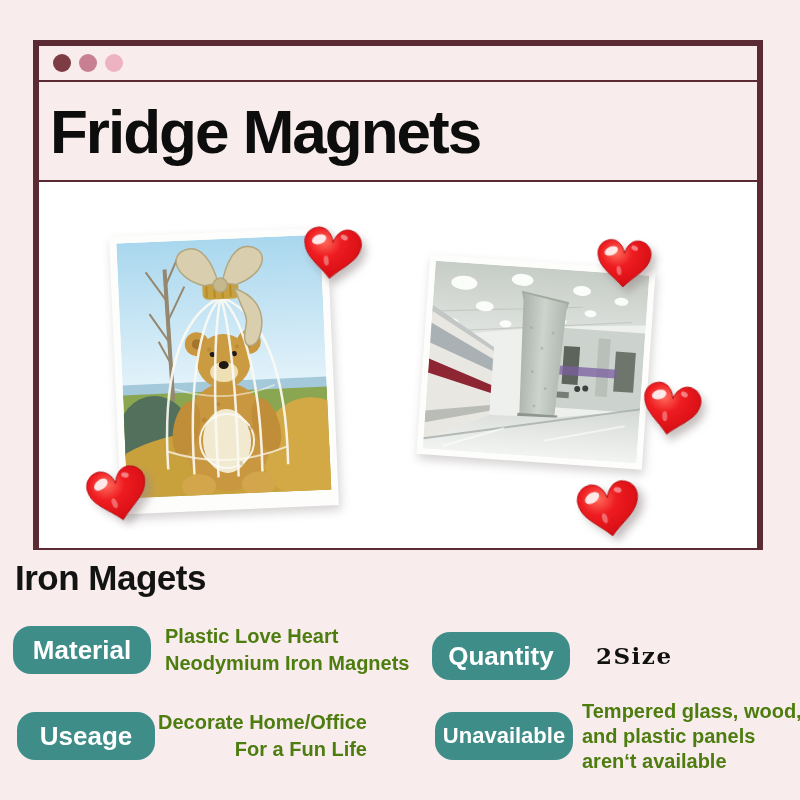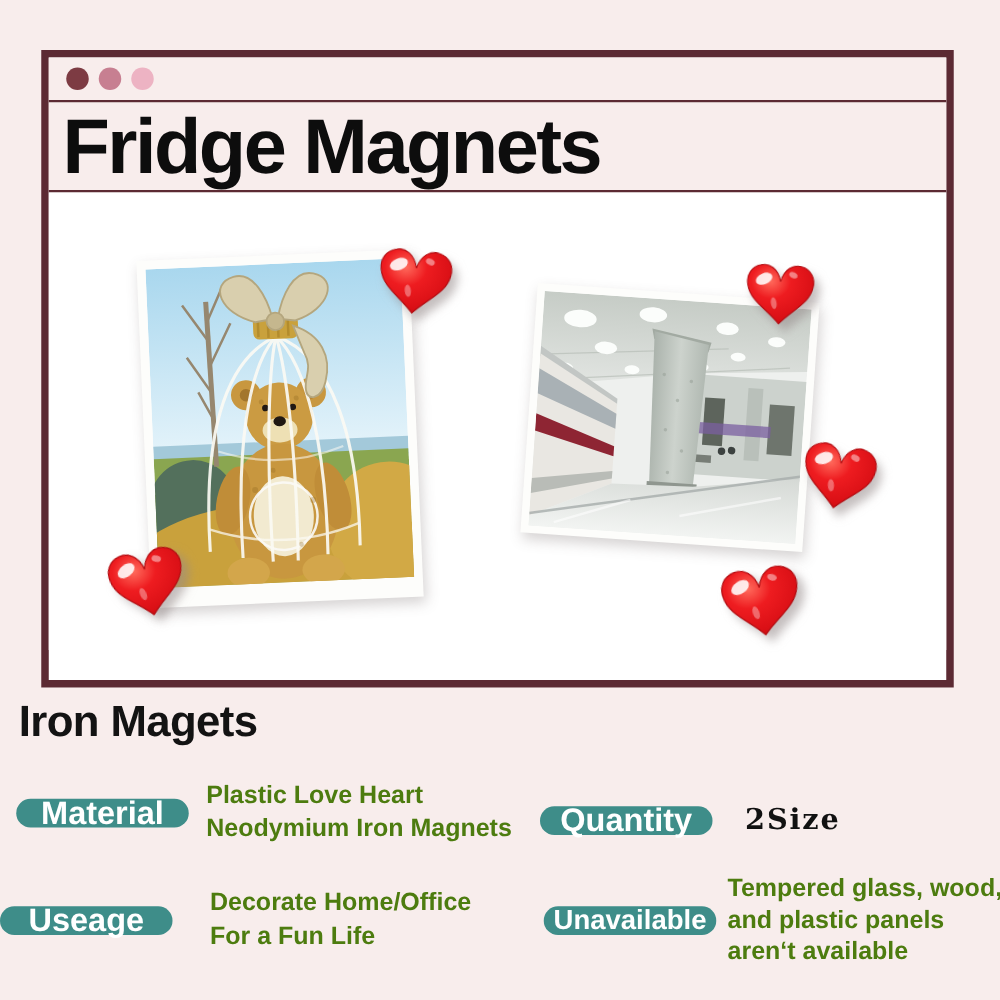--- a/index.html
+++ b/index.html
@@ -9,21 +9,21 @@
 
   
   .window { position:absolute; left:33px; top:40px; width:730px; height:510px;
             border:6px solid #5c2a33; background:#fff; }
   .titlebar { height:36px; background:#f8edec; border-bottom:2px solid #5c2a33;
               display:flex; align-items:center; padding-left:14px; gap:8px; }
   .dot { width:18px; height:18px; border-radius:50%; }
   .dot-dark { background:#7d3b43; }
   .dot-rose { background:#c77f91; }
   .dot-pink { background:#edb3c3; }
-  .titleband { height:72px; background:#f8edec; border-bottom:2px solid #5c2a33;
+  .titleband { height:100px; background:#f8edec; border-bottom:2px solid #5c2a33;
                display:flex; align-items:center; padding-left:11px; overflow:hidden; }
   .main-title { font-size:62px; font-weight:bold; letter-spacing:-2px; color:#0d0d0d;
                 font-family:"Liberation Sans", sans-serif; white-space:nowrap; }
 
   .gallery { position:relative; height:366px; background:#ffffff; }
 
   
   .photo { position:absolute; background:#fdfdfb; box-shadow:2px 5px 10px rgba(90,80,80,.25); }
   .photo svg { display:block; }
   .photo-teddy { left:76px; top:50px; width:218px; height:278px; padding:7px 7px 16px 7px;
@@ -39,23 +39,23 @@
   .heart-3 { left:556px; top:54px;  width:58px; transform:rotate(3deg); }
   .heart-4 { left:601px; top:198px; width:62px; transform:rotate(10deg); }
   .heart-5 { left:537px; top:296px; width:66px; transform:rotate(-8deg); }
 
   
   .about-heading { position:absolute; left:15px; top:556px; font-size:35px; font-weight:bold;
                    letter-spacing:-0.5px; color:#131313; line-height:44px; }
   .info-row { position:absolute; display:flex; align-items:center; }
   .row-material    { left:13px;  top:618px; height:64px; gap:14px; }
   .row-quantity    { left:432px; top:614px; height:84px; gap:26px; }
-  .row-useage      { left:0;  top:704px; height:64px; gap:30px; }
+  .row-useage      { left:17px;  top:704px; height:64px; gap:3px;text-align:right; }
   .row-unavailable { left:435px; top:690px; height:92px; gap:9px; }
-  .pill { width:138px; height:23px; border-radius:18px; background:#3e8d89; color:#ffffff;
+  .pill { width:138px; height:48px; border-radius:18px; background:#3e8d89; color:#ffffff;
           display:flex; align-items:center; justify-content:center; font-weight:bold;
           font-size:26px; flex-shrink:0; }
   .pill--small { font-size:22px; }
   .desc { font-weight:bold; font-size:20px; line-height:27px; color:#4d7c0f; white-space:nowrap; }
   .desc-serif { font-family:"DejaVu Serif", serif; font-weight:bold; font-size:23px;
                 letter-spacing:1.5px; line-height:42px; color:#111; }
 </style>
 </head>
 <body>
 

